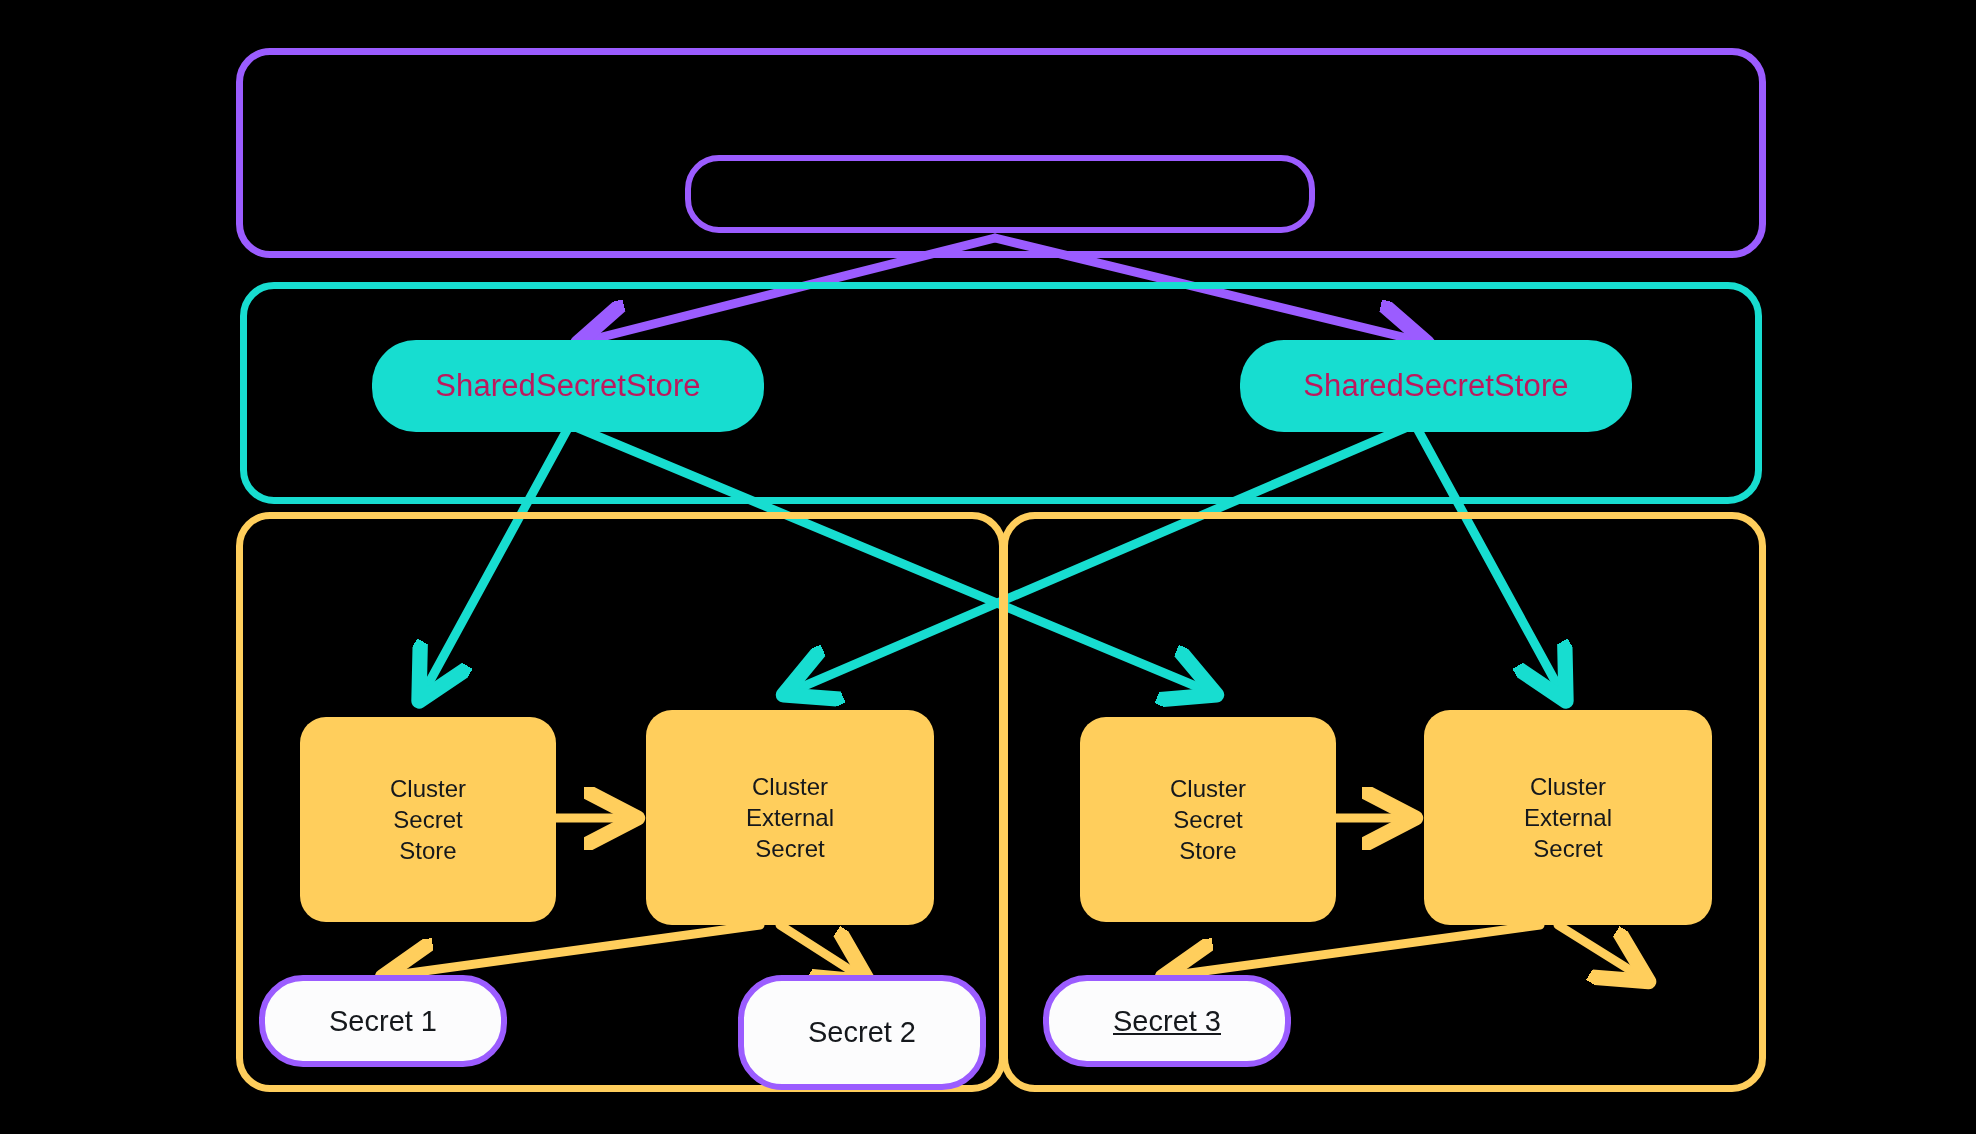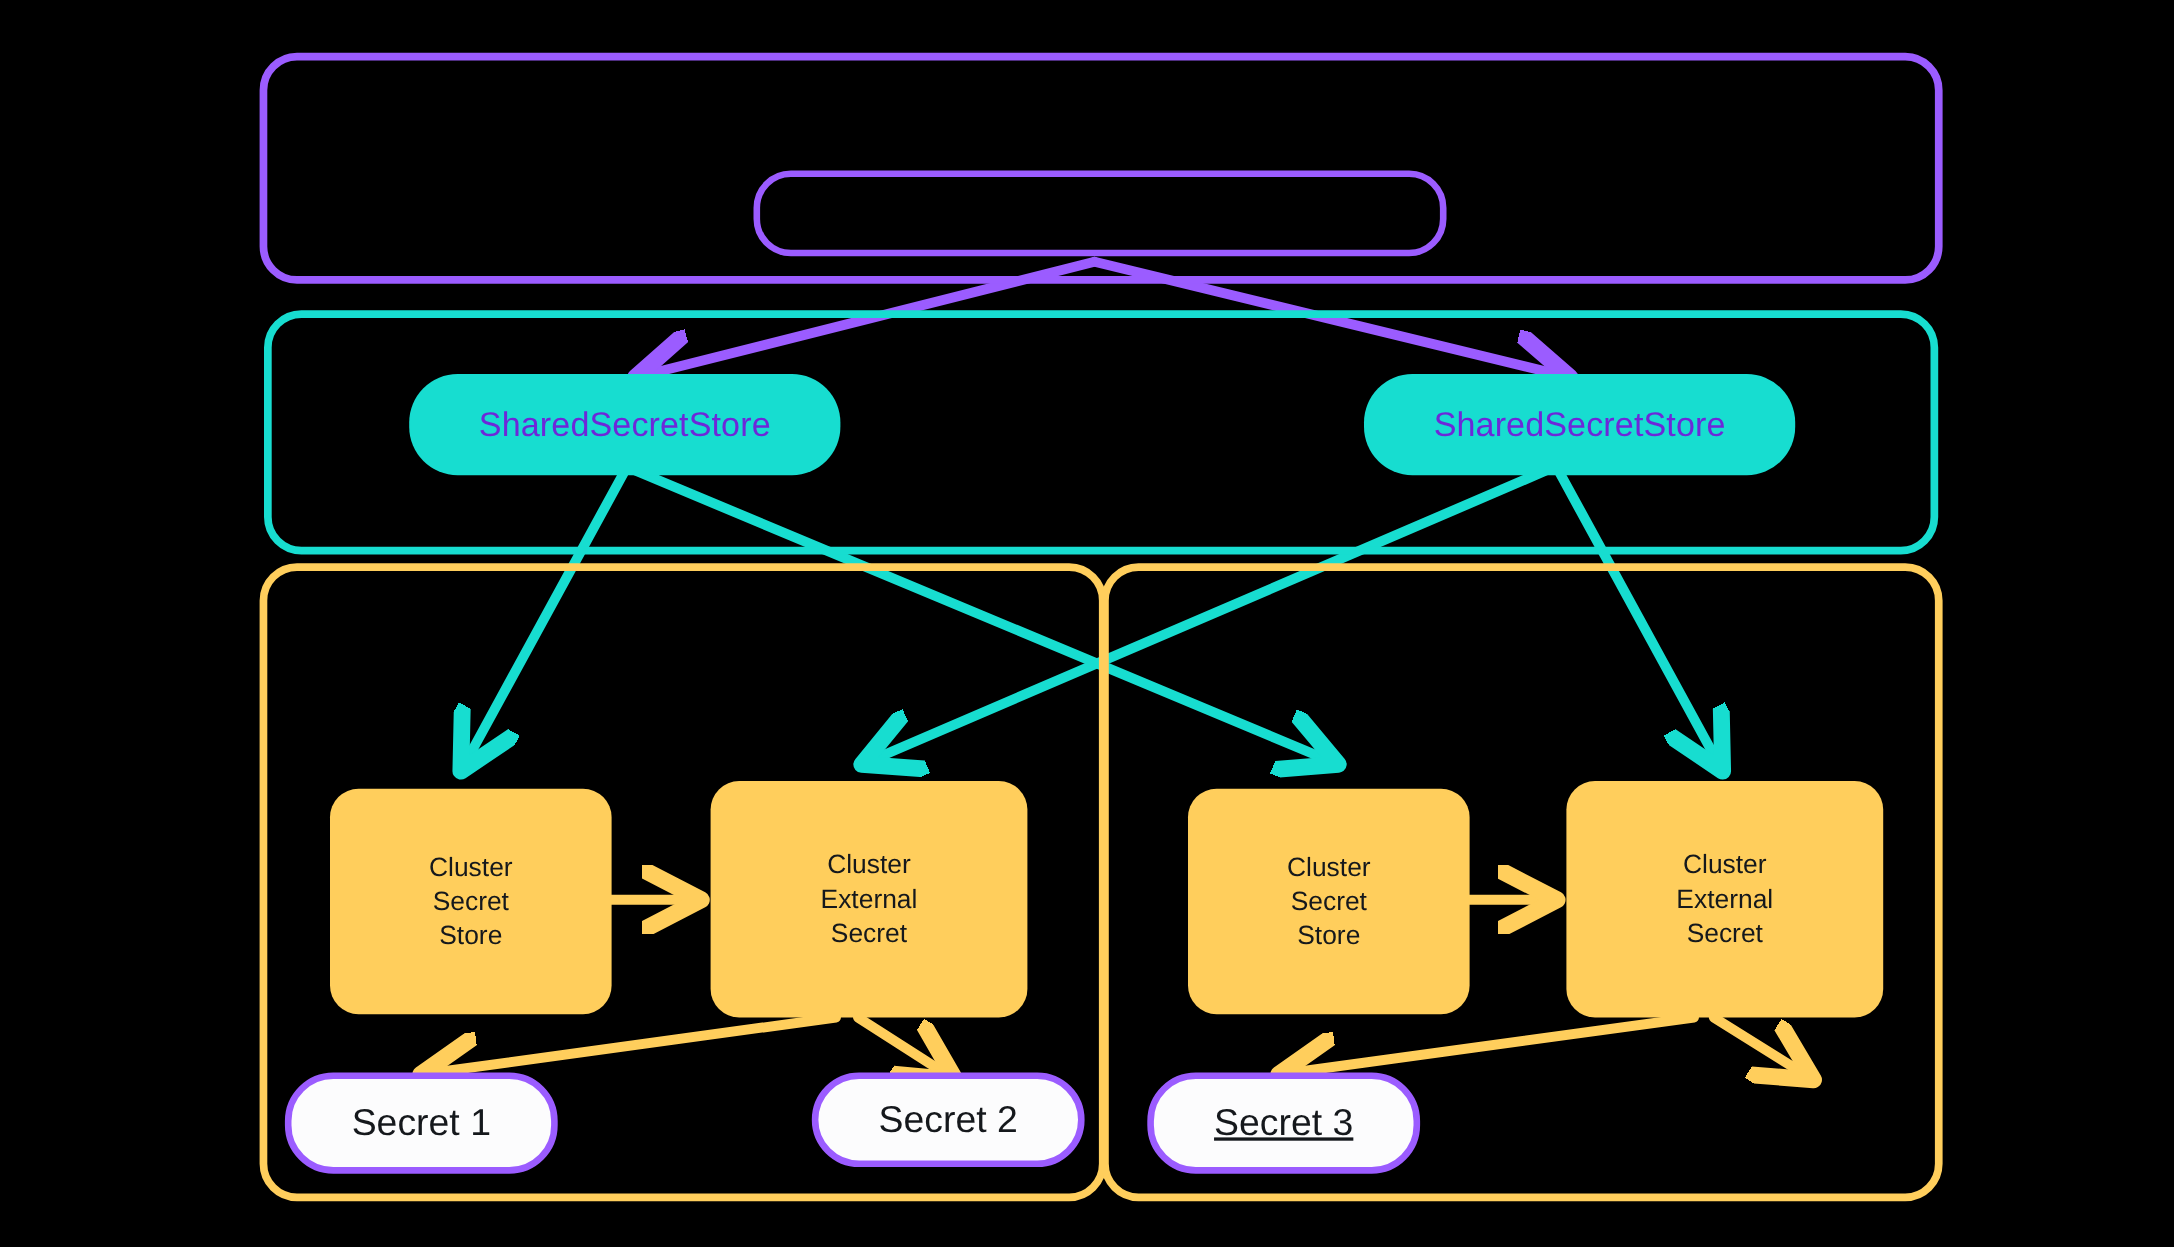--- a/index.html
+++ b/index.html
@@ -7,23 +7,23 @@
   #stage{position:relative;width:1976px;height:1134px;background:#000;}
 
   .container-box{position:absolute;box-sizing:border-box;background:transparent;}
   .cont-purple{border:7px solid #9B5CFF;border-radius:34px;}
   .cont-teal{border:7px solid #17DDD0;border-radius:34px;}
   .cont-yellow{border:7px solid #FFCE5C;border-radius:34px;}
 
   .node{position:absolute;box-sizing:border-box;display:flex;align-items:center;justify-content:center;text-align:center;color:#111;}
 
   .node-purple-hollow{border:6px solid #9B5CFF;border-radius:34px;background:transparent;}
-  .node-teal{background:#17DDD0;border-radius:44px;font-size:31px;color:#6d28d9;letter-spacing:.1px;}
+  .node-teal{background:#17DDD0;border-radius:44px;font-size:31px;color:#be185d;letter-spacing:.1px;}
   .node-yellow{background:#FFCE5C;border-radius:26px;font-size:24px;line-height:1.30;color:#15181c;}
-  .node-secret{background:#FCFCFD;border:6px solid #9B5CFF;border-radius:44px;font-size:34px;color:#15181c;}
+  .node-secret{background:#FCFCFD;border:6px solid #9B5CFF;border-radius:44px;font-size:29px;color:#15181c;}
 
   #edges{position:absolute;left:0;top:0;width:1976px;height:1134px;pointer-events:none;}
   .lbl-lines{white-space:pre-line;}
 </style>
 </head>
 <body>
 
 <div id="stage">
 
   <svg id="edges" viewBox="0 0 1976 1134" xmlns="http://www.w3.org/2000/svg">
@@ -128,21 +128,21 @@
   <div class="node node-yellow" style="left:1424px;top:710px;width:288px;height:215px;">
     <span class="lbl-lines">Cluster
 External
 Secret</span>
   </div>
 
   <div class="node node-secret" style="left:259px;top:975px;width:248px;height:92px;">
     <span>Secret 1</span>
   </div>
 
-  <div class="node node-secret" style="left:738px;top:975px;width:248px;height:86px;">
+  <div class="node node-secret" style="left:738px;top:975px;width:248px;height:115px;">
     <span>Secret 2</span>
   </div>
 
   <div class="node node-secret" style="left:1043px;top:975px;width:248px;height:92px;text-decoration:underline;">
     <span>Secret 3</span>
   </div>
 
 
 </div>
 

